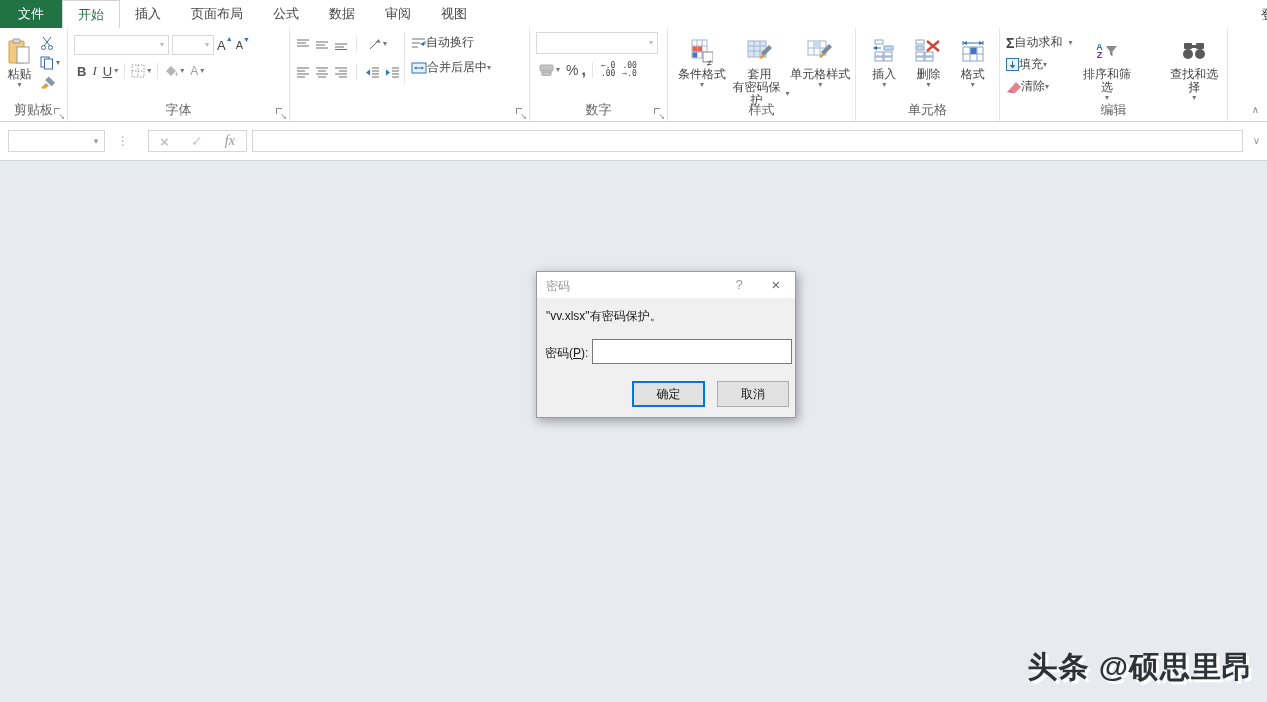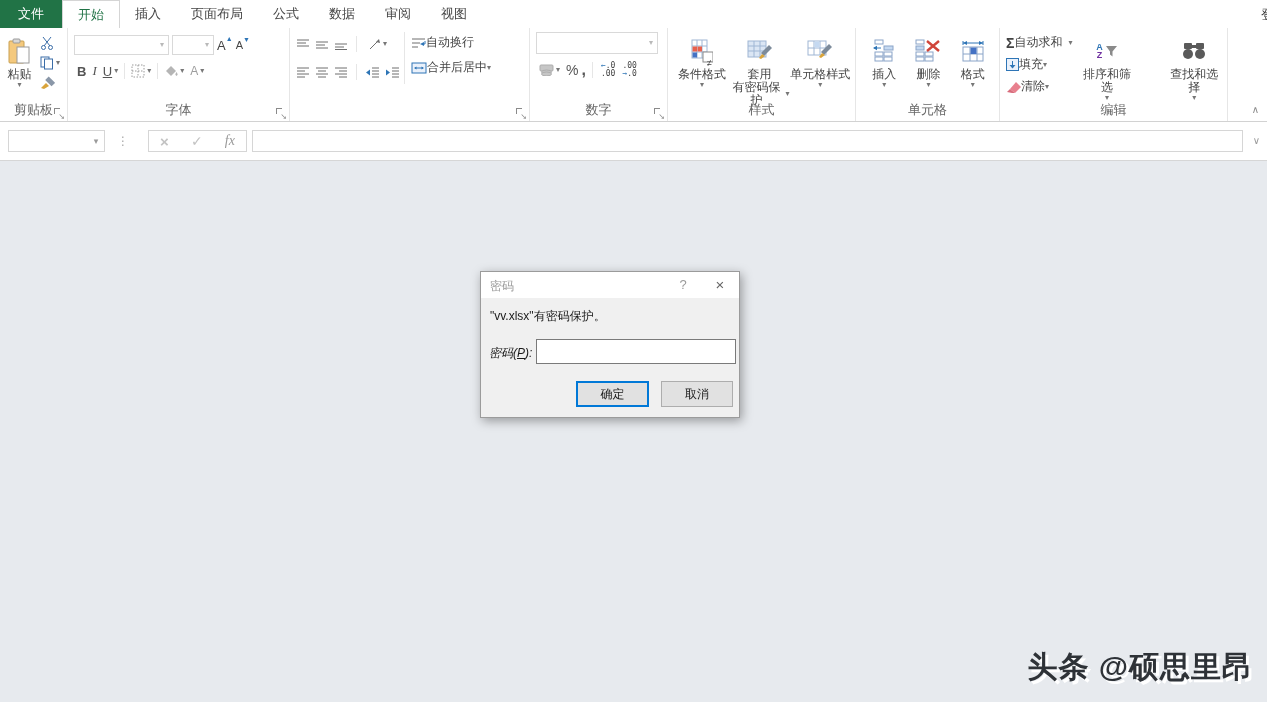--- a/index.html
+++ b/index.html
@@ -56,28 +56,28 @@
          box-sizing:border-box;display:flex;align-items:center;justify-content:space-around;}
   .fx-x{color:#c3c3c3;font-size:15px;font-weight:bold;}
   .fx-ck{color:#c3c3c3;font-size:14px;font-weight:bold;}
   .fx-fx{color:#9a9a9a;font-size:14px;font-style:italic;font-family:"Liberation Serif","DejaVu Serif",serif;}
   .finput{position:absolute;left:252px;top:7px;right:24px;height:22px;border:1px solid #d6d6d6;
           box-sizing:border-box;font-size:12px;padding:0 4px;outline:none;background:#fff;}
   .fchev{position:absolute;right:7px;top:12px;color:#9a9a9a;font-size:10px;}
   
   .sheet{position:absolute;top:161px;left:0;right:0;bottom:0;background:#e7eaee;}
   
-  .dlg{position:absolute;left:480px;top:271px;width:260px;height:147px;background:#f0f0f0;
+  .dlg{position:absolute;left:536px;top:271px;width:260px;height:147px;background:#f0f0f0;
        border:1px solid #9b9b9b;box-shadow:2px 3px 10px rgba(0,0,0,.35);box-sizing:border-box;}
   .dlg-title{position:absolute;left:0;top:0;right:0;height:26px;background:#fff;}
   .dlg-title .ttl{position:absolute;left:9px;top:6px;font-size:12px;color:#9a9a9a;}
   .dlg-help{position:absolute;right:48px;top:5px;font-size:13px;color:#9a9a9a;width:16px;text-align:center;}
   .dlg-close{position:absolute;right:10px;top:4px;font-size:15px;color:#666;width:18px;text-align:center;}
   .dlg-msg{position:absolute;left:9px;top:36px;font-size:12px;color:#1a1a1a;}
-  .dlg-lbl{position:absolute;left:8px;top:73px;font-size:12px;color:#1a1a1a;font-style:italic;}
+  .dlg-lbl{position:absolute;left:8px;top:73px;font-size:12px;color:#1a1a1a;}
   .dlg-input{position:absolute;left:55px;top:67px;width:200px;height:25px;box-sizing:border-box;
              border:1px solid #7a7a7a;background:#fff;font-size:12px;padding:0 4px;outline:none;}
   .dlg-btn{position:absolute;top:109px;height:26px;box-sizing:border-box;background:#e1e1e1;
            font-size:12px;color:#1a1a1a;display:flex;align-items:center;justify-content:center;}
   .dlg-ok{left:95px;width:73px;border:2px solid #0078d7;}
   .dlg-cancel{left:180px;width:72px;border:1px solid #adadad;}
   
   .wmark{position:absolute;right:14px;bottom:14px;font-size:30px;font-weight:bold;color:#2e3237;
          letter-spacing:1px;text-shadow:3px 3px 0 #ffffff;}
   svg{display:block;}

